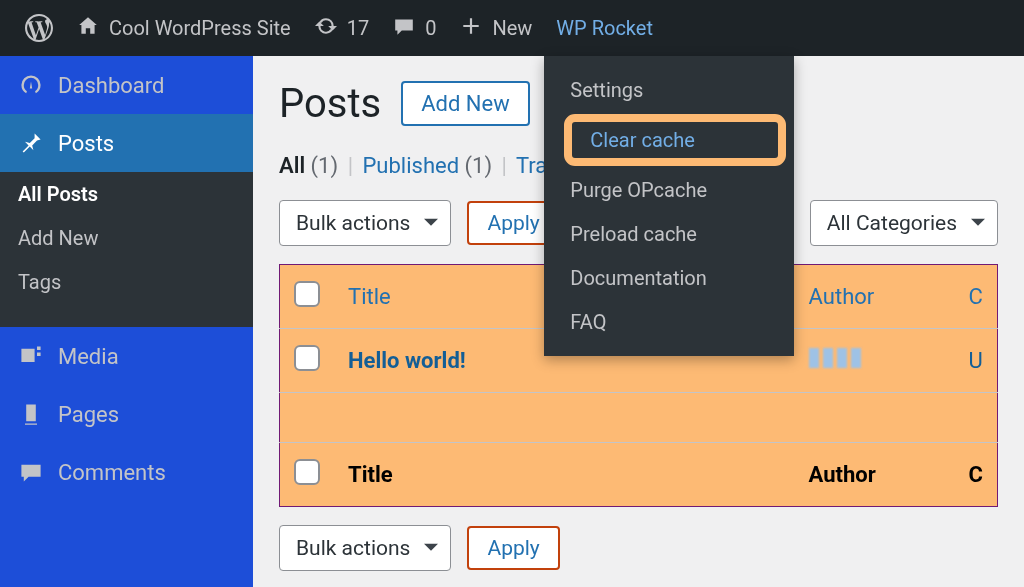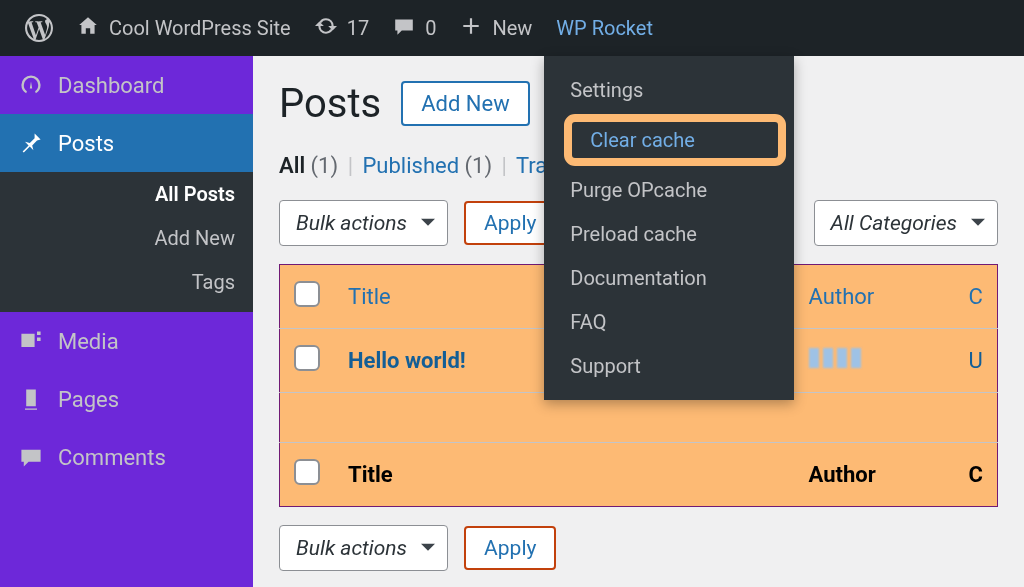--- a/index.html
+++ b/index.html
@@ -43,21 +43,21 @@
       border: 8px solid #fdba74;
       border-radius: 11px;
       margin: 2px 8px 2px 20px;
       padding: 6px 18px;
     }
     
     .wrap { display: flex; height: calc(587px - 56px); }
     
     .sidebar {
       width: 253px;
-      background: #6d28d9;
+      background: #1d4ed8;
       color: #c3c4c7;
       font-size: 22px;
     }
     .sidebar .top-item {
       display: flex;
       align-items: center;
       gap: 14px;
       padding: 16px 18px;
       cursor: pointer;
     }
@@ -73,22 +73,21 @@
       top: 50%;
       transform: translateY(-50%);
       border: 12px solid transparent;
       border-left-color: #2271b1;
       border-right: 0;
       width: 0;
       height: 0;
     }
     .sidebar .sub {
       background: #2c3338;
-      padding-bottom: 8px;
-      text-align: right;
+      padding-bottom: 23px;
     }
     .sidebar .sub .sub-item {
       padding: 10px 18px;
       font-size: 20px;
       cursor: pointer;
       color: #c3c4c7;
     }
     .sidebar .sub .sub-item.current { color: #fff; font-weight: 600; }
     .sidebar .icon { width: 26px; height: 26px; display:inline-flex; align-items:center; justify-content:center;}
     .sidebar .icon svg { width: 24px; height: 24px; fill: currentColor; }
@@ -126,21 +125,20 @@
     .actionbar { display: flex; gap: 16px; margin-bottom: 18px; align-items: center; }
     .select {
       border: 1px solid #8c8f94;
       background: #fff;
       padding: 10px 40px 10px 16px;
       font-size: 21px;
       border-radius: 4px;
       cursor: pointer;
       position: relative;
       color: #2c3338;
-      font-style: italic;
     }
     .select::after {
       content: "";
       position: absolute;
       right: 12px;
       top: 50%;
       transform: translateY(-30%);
       border: 7px solid transparent;
       border-top-color: #3c434a;
     }
@@ -223,21 +221,20 @@
   </div>
   <div class="ab-item highlighted dropdown-root">
     <span>WP Rocket</span>
     <div class="dropdown-menu">
       <div class="mi">Settings</div>
       <div class="mi selected">Clear cache</div>
       <div class="mi">Purge OPcache</div>
       <div class="mi">Preload cache</div>
       <div class="mi">Documentation</div>
       <div class="mi">FAQ</div>
-      <div class="mi">Support</div>
     </div>
   </div>
 </div>
 
 <div class="wrap">
   <div class="sidebar">
     <div class="top-item">
       <span class="icon">
         <svg viewBox="0 0 20 20">
             <path d="M10 2a8 8 0 00-8 8 8 8 0 004 6.9l.6-1.7A6 6 0 014 10a6 6 0 0112 0 6 6 0 01-2.6 5.2l.6 1.7A8 8 0 0018 10a8 8 0 00-8-8zm0 5l-1 6h2z"></path>

